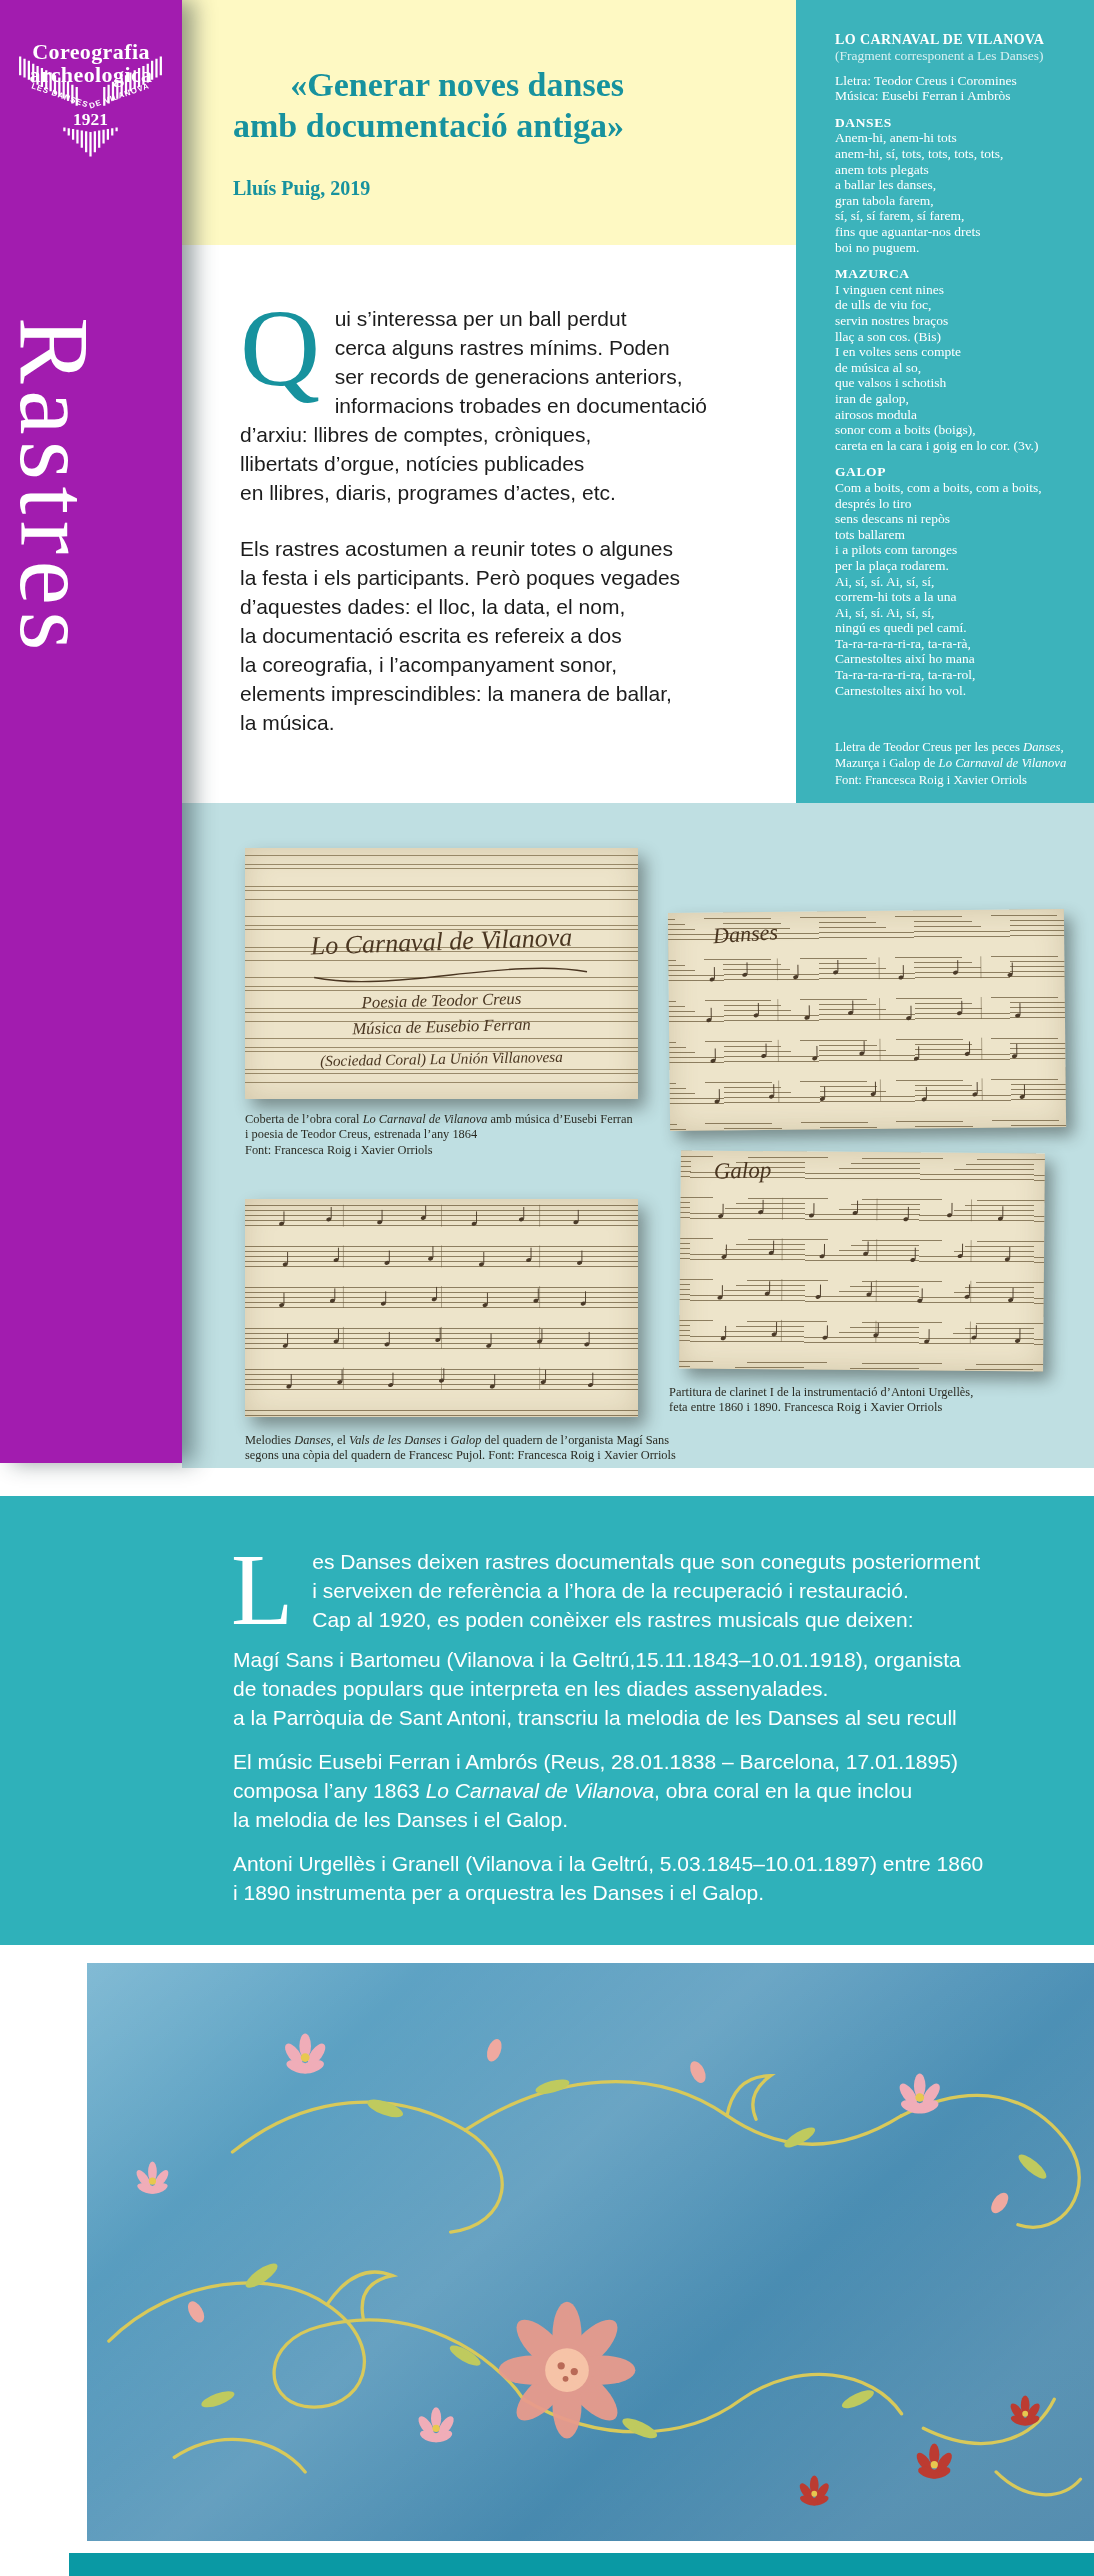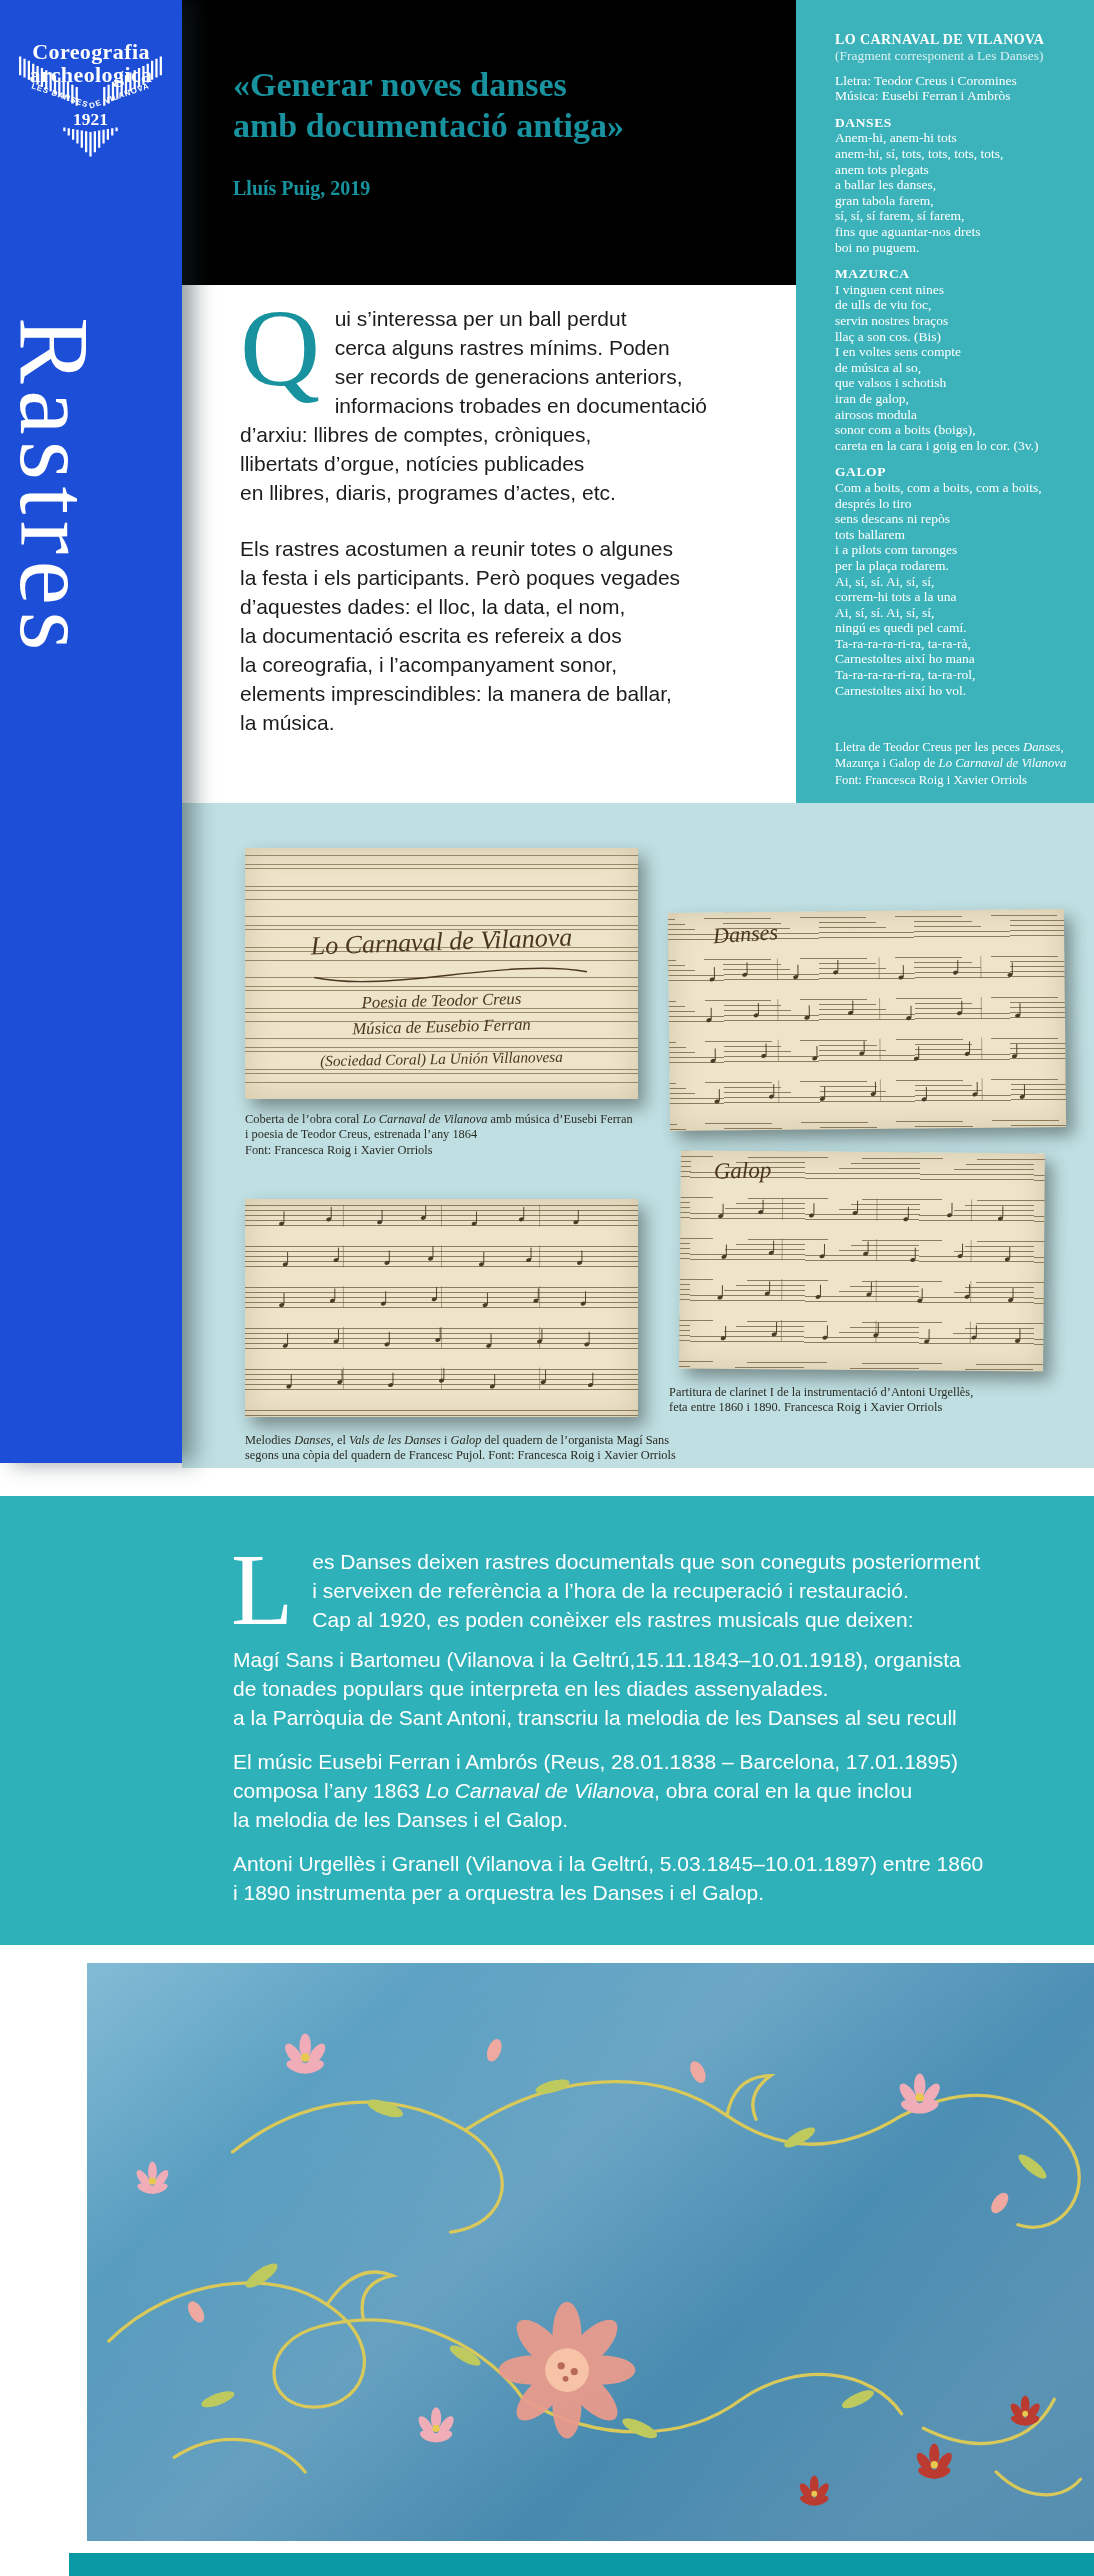--- a/index.html
+++ b/index.html
@@ -2,33 +2,33 @@
 <html lang="ca" style="font-size:11.6px"><head>
 <meta charset="utf-8">
 <style>
   html,body{margin:0;padding:0;background:#fff;}
   body{width:1095px;height:2576px;position:relative;font-family:"Liberation Sans",sans-serif;}
   .page{position:absolute;inset:0;width:1095px;height:2576px;overflow:hidden;background:#ffffff;}
   .tline{white-space:nowrap;}
   .it{font-style:italic;}
 
   
-  #sidebar{position:absolute;left:0;top:0;width:182px;height:1463px;background:#1d4ed8;
+  #sidebar{position:absolute;left:0;top:0;width:182px;height:1463px;background:#a21caf;
            box-shadow:11.6px 0 20.4px rgba(25,45,48,.45);z-index:6;}
   .logo{position:absolute;left:0;top:41px;width:182px;text-align:center;color:#fff;}
   .logo-line{font-family:"Liberation Serif",serif;font-weight:bold;font-size:22px;line-height:22.5px;letter-spacing:0.4px;}
   .fringe{position:absolute;left:18px;top:52px;width:145px;height:109px;}
   .fringe .bars{stroke:#fff;stroke-width:3.1;fill:none;}
   .fringe .arc{font-family:"Liberation Sans",sans-serif;font-size:11px;font-weight:bold;letter-spacing:1.2px;fill:#fff;}
   .fringe .year{font-family:"Liberation Serif",serif;font-size:24px;font-weight:bold;fill:#fff;text-anchor:middle;}
   #rastres{position:absolute;left:0;top:317px;width:108px;height:480px;display:flex;justify-content:center;}
   #rastres span{writing-mode:vertical-rl;font-family:"Liberation Serif",serif;font-size:100px;color:#fff;letter-spacing:6.5px;line-height:1;}
 
   
-  #header{position:absolute;left:182px;top:0;width:614px;height:285px;background:#000000;}
+  #header{position:absolute;left:182px;top:0;width:614px;height:245px;background:#fef9c3;text-align:right;}
   .title{position:absolute;left:51px;top:64px;margin:0;font-family:"Liberation Serif",serif;font-weight:bold;
          font-size:34px;line-height:41px;color:#17929E;}
   .byline{position:absolute;left:51px;top:177px;font-family:"Liberation Serif",serif;font-weight:bold;
           font-size:20px;color:#17929E;}
 
   
   #intro{position:absolute;left:240px;top:304px;width:544px;color:#1c1c1c;font-size:21px;line-height:29px;z-index:2;}
   .dropQ{float:left;font-family:"Liberation Serif",serif;font-size:111px;line-height:76px;height:86px;
          color:#17929E;margin:5.8px 14.5px 0 0;}
   #intro .p2{margin-top:27px;}

